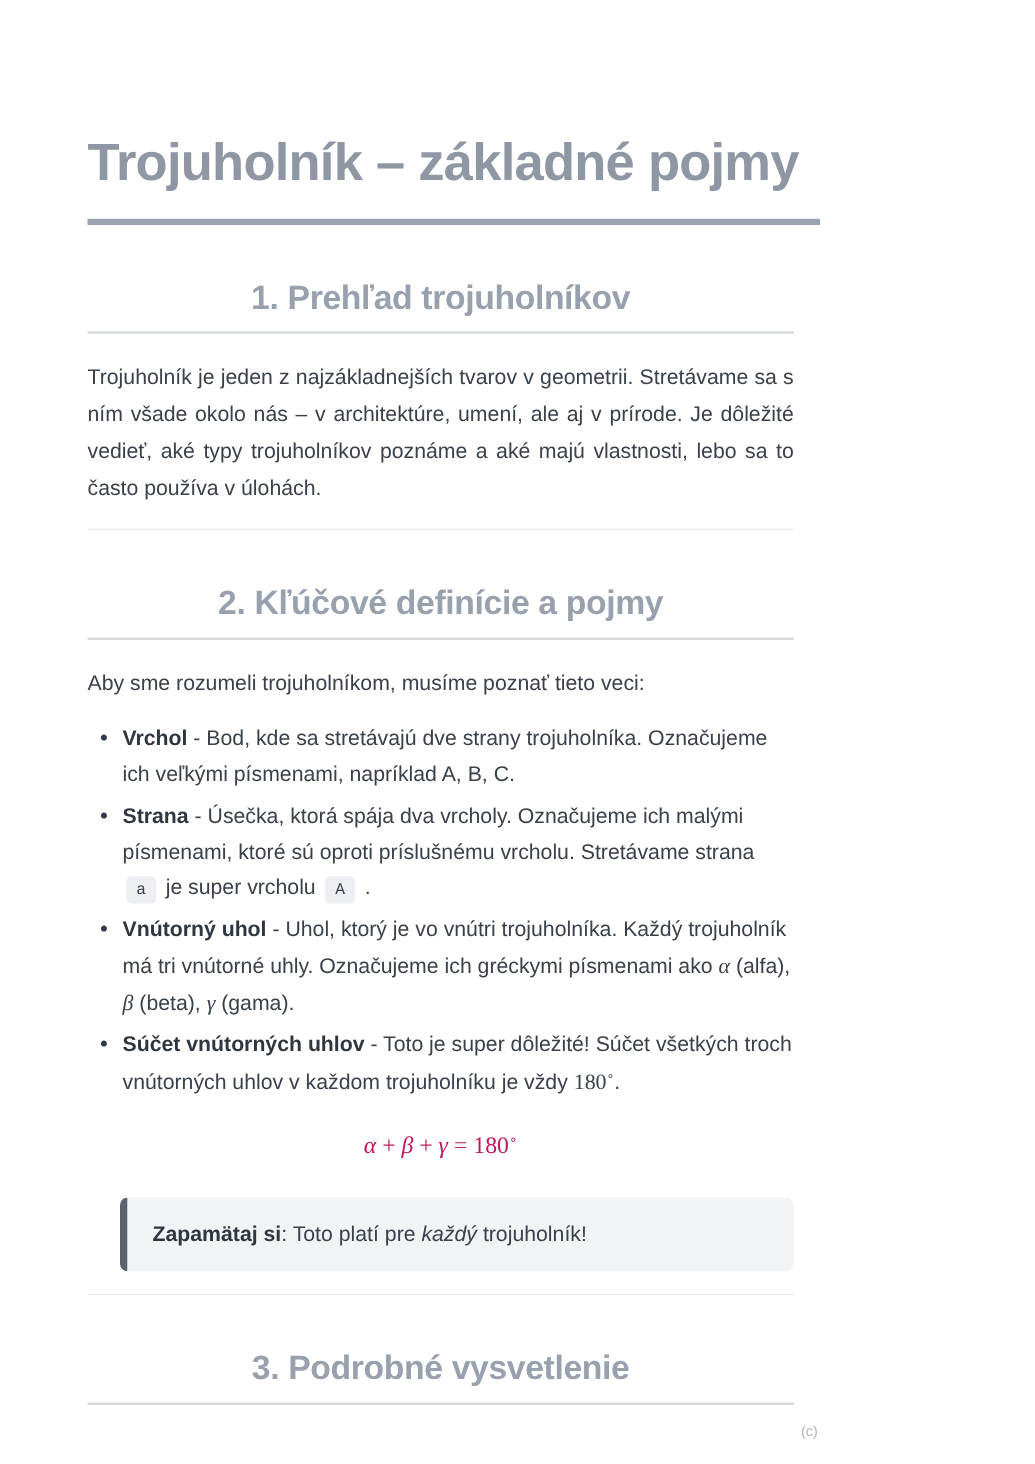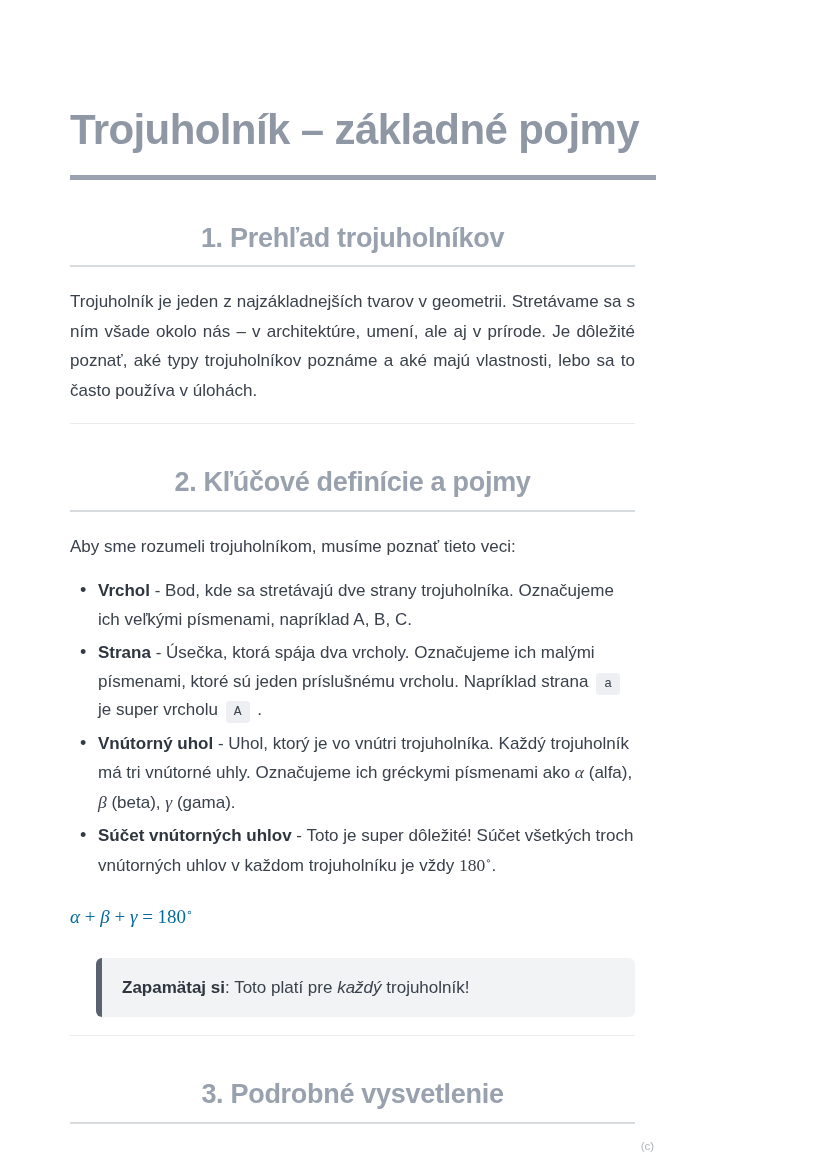--- a/index.html
+++ b/index.html
@@ -50,21 +50,21 @@
   }
   .seg-math-var { font-family:"Liberation Serif",serif; font-style:italic; font-size:17.5px; }
   .seg-math-op  { font-family:"Liberation Serif",serif; font-size:17.5px; }
   .seg-math-num { font-family:"Liberation Serif",serif; font-size:17.5px; }
   .seg-math-sup {
     font-family:"Liberation Serif",serif; font-size:10px;
     vertical-align:super; line-height:0;
   }
 
   .formula {
-    margin-top:26px; font-size:18px; color:#0369a1;
+    margin-top:26px; text-align:center; font-size:18px; color:#be185d;
   }
   .formula .seg-math-var, .formula .seg-math-op, .formula .seg-math-num { font-size:19px; }
   .formula .seg-math-sup { font-size:11px; }
 
   .callout {
     margin:30px 0 0 26px; background:#f1f3f5;
     border-left:6px solid #5a6270; border-radius:6px;
     padding:15px 20px; font-size:17px; line-height:29px; color:#3a414b;
   }
 
@@ -85,30 +85,30 @@
 <div class="canvas">
 
   <div class="gutter"></div>
 
   <div class="content">
 
     <h1 class="doc-title">Trojuholník – základné pojmy</h1>
     <div class="title-rule"></div>
 
     <h2 class="section-heading">1. Prehľad trojuholníkov</h2>
-    <p class="para justify">Trojuholník je jeden z najzákladnejších tvarov v geometrii. Stretávame sa s ním všade okolo nás – v architektúre, umení, ale aj v prírode. Je dôležité poznať, aké typy trojuholníkov poznáme a aké majú vlastnosti, lebo sa to často používa v úlohách.</p>
+    <p class="para justify">Trojuholník je jeden z najzákladnejších tvarov v geometrii. Stretávame sa s ním všade okolo nás – v architektúre, umení, ale aj v prírode. Je dôležité vedieť, aké typy trojuholníkov poznáme a aké majú vlastnosti, lebo sa to často používa v úlohách.</p>
 
     <div class="divider"></div>
 
     <h2 class="section-heading">2. Kľúčové definície a pojmy</h2>
     <p class="para">Aby sme rozumeli trojuholníkom, musíme poznať tieto veci:</p>
 
     <ul class="bullets">
         <li><span class="seg-bold">Vrchol</span><span class="seg-text"> - Bod, kde sa stretávajú dve strany trojuholníka. Označujeme ich veľkými písmenami, napríklad A, B, C.</span></li>
-        <li><span class="seg-bold">Strana</span><span class="seg-text"> - Úsečka, ktorá spája dva vrcholy. Označujeme ich malými písmenami, ktoré sú jeden príslušnému vrcholu. Napríklad strana </span><span class="seg-code">a</span><span class="seg-text"> je super vrcholu </span><span class="seg-code">A</span><span class="seg-text"> .</span></li>
+        <li><span class="seg-bold">Strana</span><span class="seg-text"> - Úsečka, ktorá spája dva vrcholy. Označujeme ich malými písmenami, ktoré sú oproti príslušnému vrcholu. Stretávame strana </span><span class="seg-code">a</span><span class="seg-text"> je super vrcholu </span><span class="seg-code">A</span><span class="seg-text"> .</span></li>
         <li><span class="seg-bold">Vnútorný uhol</span><span class="seg-text"> - Uhol, ktorý je vo vnútri trojuholníka. Každý trojuholník má tri vnútorné uhly. Označujeme ich gréckymi písmenami ako </span><span class="seg-math-var">α</span><span class="seg-text"> (alfa), </span><span class="seg-math-var">β</span><span class="seg-text"> (beta), </span><span class="seg-math-var">γ</span><span class="seg-text"> (gama).</span></li>
         <li><span class="seg-bold">Súčet vnútorných uhlov</span><span class="seg-text"> - Toto je super dôležité! Súčet všetkých troch vnútorných uhlov v každom trojuholníku je vždy </span><span class="seg-math-num">180</span><span class="seg-math-sup">∘</span><span class="seg-text">.</span></li>
       </ul>
 
     <div class="formula"><span class="seg-math-var">α</span><span class="seg-math-op"> + </span><span class="seg-math-var">β</span><span class="seg-math-op"> + </span><span class="seg-math-var">γ</span><span class="seg-math-op"> = </span><span class="seg-math-num">180</span><span class="seg-math-sup">∘</span></div>
 
     <div class="callout">
       <span><span class="seg-bold">Zapamätaj si</span><span class="seg-text">: Toto platí pre </span><span class="seg-italic">každý</span><span class="seg-text"> trojuholník!</span></span>
     </div>
 

